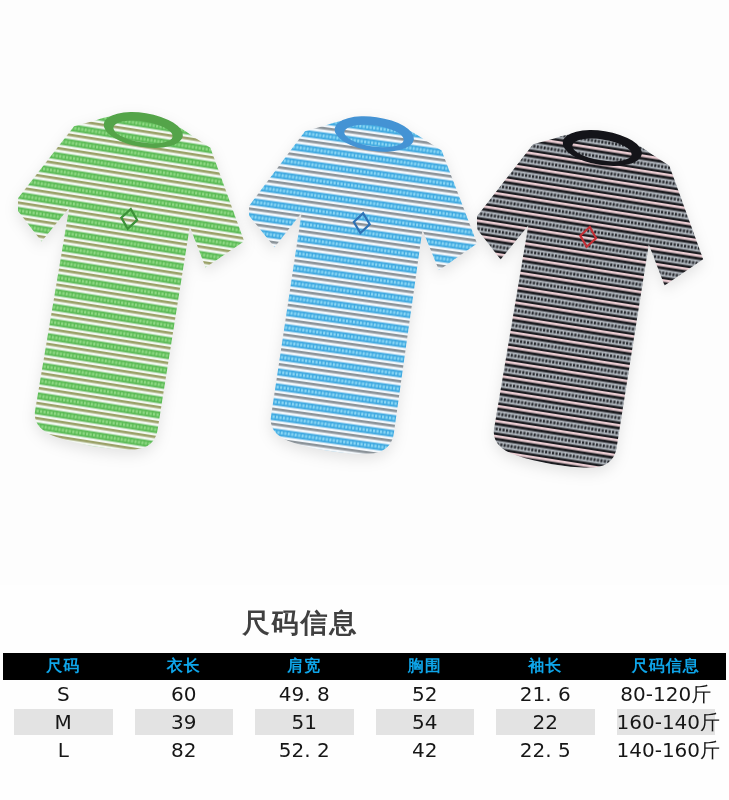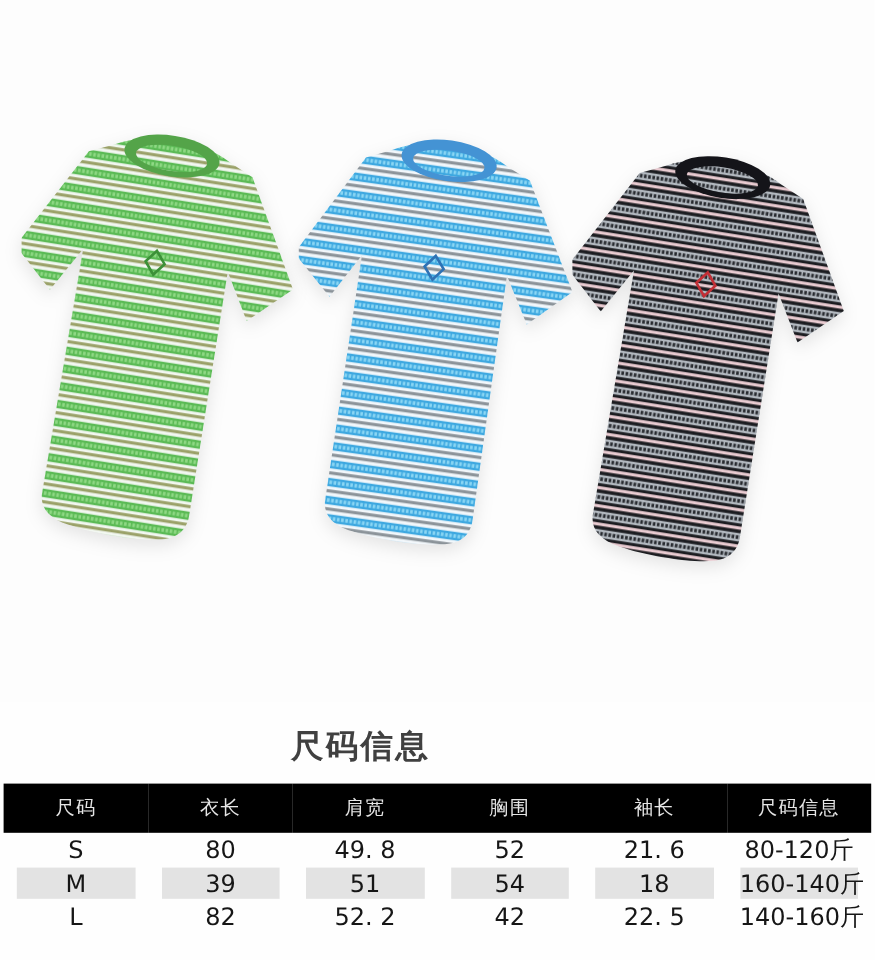--- a/index.html
+++ b/index.html
@@ -21,22 +21,22 @@
   .size-title{
     margin:12px;position:absolute;left:0;top:594px;width:577px;height:34px;
     text-align:center;font-size:27px;line-height:34px;font-weight:bold;
     color:#404040;letter-spacing:2px;
   }
   .size-table{
     position:absolute;left:3px;top:653px;width:723px;
     border-collapse:collapse;table-layout:fixed;
   }
   .size-table th{
-    background:#000000;color:#e5e5e5;font-weight:normal;
-    font-size:16px;height:41px;padding:0;text-align:center;letter-spacing:1px;
+    background:#000000;color:#0ea5e9;font-weight:bold;
+    font-size:16px;height:27px;padding:0;text-align:center;letter-spacing:1px;
   }
   .size-table td{
     padding:0;height:28px;text-align:center;vertical-align:middle;
   }
   .cellbg{
     display:block;height:26px;line-height:26px;margin:1px 11px;
     font-size:20px;color:#161616;white-space:nowrap;
   }
   tr.alt .cellbg{background:#e3e3e3;}
 </style>
@@ -133,21 +133,21 @@
         <th>袖长</th>
         <th>尺码信息</th>
       </tr>
     </thead>
     <tbody>
       <tr>
         <td>
             <span class="cellbg">S</span>
           </td>
         <td>
-            <span class="cellbg">80</span>
+            <span class="cellbg">60</span>
           </td>
         <td>
             <span class="cellbg">49. 8</span>
           </td>
         <td>
             <span class="cellbg">52</span>
           </td>
         <td>
             <span class="cellbg">21. 6</span>
           </td>
@@ -162,21 +162,21 @@
         <td>
             <span class="cellbg">39</span>
           </td>
         <td>
             <span class="cellbg">51</span>
           </td>
         <td>
             <span class="cellbg">54</span>
           </td>
         <td>
-            <span class="cellbg">18</span>
+            <span class="cellbg">22</span>
           </td>
         <td>
             <span class="cellbg">160-140斤</span>
           </td>
       </tr>
       <tr>
         <td>
             <span class="cellbg">L</span>
           </td>
         <td>

